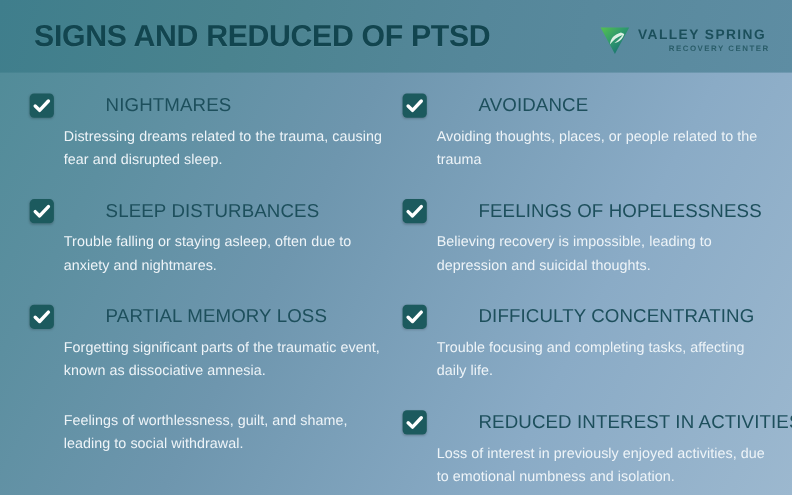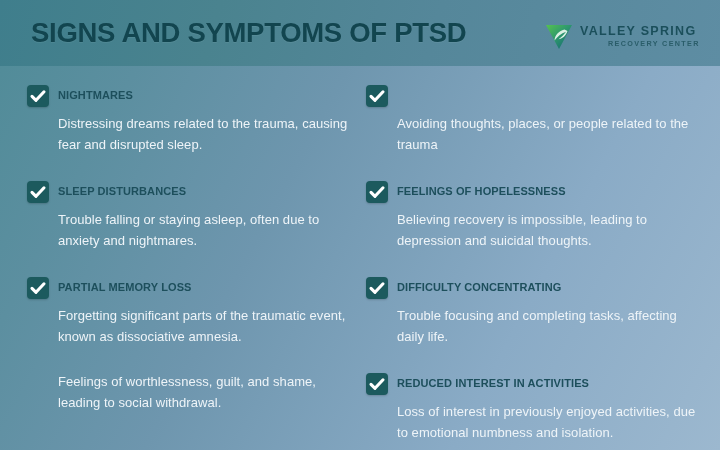--- a/index.html
+++ b/index.html
@@ -121,45 +121,46 @@
     border-radius: 4px;
     background: #1c5a5e;
     display: flex;
     align-items: center;
     justify-content: center;
     box-shadow: 0 1px 2px rgba(0,0,0,0.18);
   }
   .checkbox-icon svg { display: block; }
 
   .item-title {
-    font-size: 11px;
-    font-weight: bold;
+    font-size: 17px;
+    font-weight: normal;
     letter-spacing: 0.1px;
     color: #1d4f5c;
     white-space: nowrap;
     line-height: 1;
+    margin-left: 38px;
   }
 
   .item-desc {
     margin-top: 7px;
     margin-left: 31px;
     font-size: 13px;
     line-height: 1.58;
     color: #eef4f8;
     letter-spacing: 0.05px;
     max-width: 300px;
   }
 </style>
 </head>
 <body>
 
 <div id="infographic">
 
   <div id="header-band">
-    <div id="page-title">SIGNS AND SYMPTOMS OF PTSD</div>
+    <div id="page-title">SIGNS AND REDUCED OF PTSD</div>
 
     <div id="brand-logo">
       <span id="logo-mark">
         <svg viewBox="0 0 30 29" width="30" height="29" aria-hidden="true">
           <defs>
             <linearGradient id="vgrad" x1="0" y1="0" x2="1" y2="1">
               <stop offset="0%" stop-color="#56c24f"></stop>
               <stop offset="45%" stop-color="#2f9a6d"></stop>
               <stop offset="100%" stop-color="#0f5f72"></stop>
             </linearGradient>
@@ -221,20 +222,21 @@
 
   <div class="column" id="column-right">
 
     <div class="symptom-item">
       <div class="item-head">
         <span class="checkbox-icon">
           <svg viewBox="0 0 22 22" width="22" height="22" aria-hidden="true">
             <path d="M5 11.4 L9 15.3 L17 6.8" stroke="#ffffff" stroke-width="3.1" stroke-linecap="round" stroke-linejoin="round" fill="none"></path>
           </svg>
         </span>
+        <span class="item-title">AVOIDANCE</span>
       </div>
       <div class="item-desc">Avoiding thoughts, places, or people related to the trauma</div>
     </div>
 
     <div class="symptom-item">
       <div class="item-head">
         <span class="checkbox-icon">
           <svg viewBox="0 0 22 22" width="22" height="22" aria-hidden="true">
             <path d="M5 11.4 L9 15.3 L17 6.8" stroke="#ffffff" stroke-width="3.1" stroke-linecap="round" stroke-linejoin="round" fill="none"></path>
           </svg>

